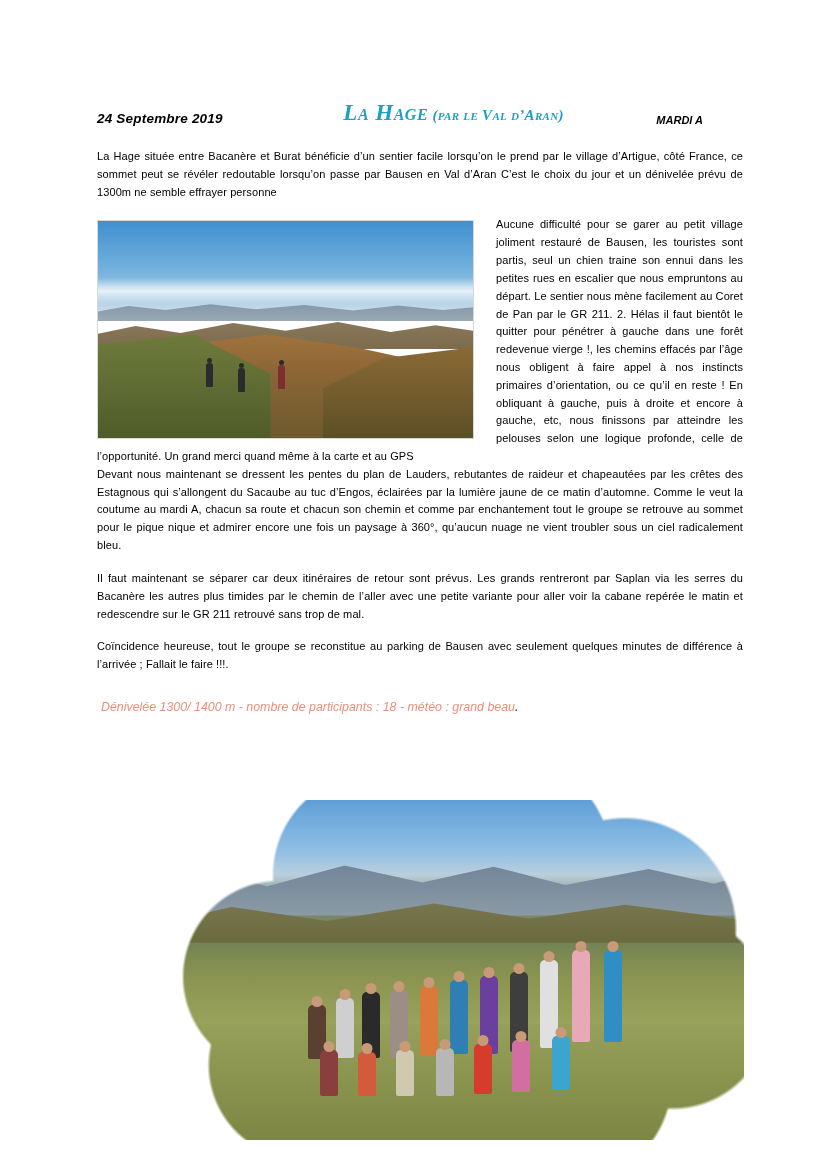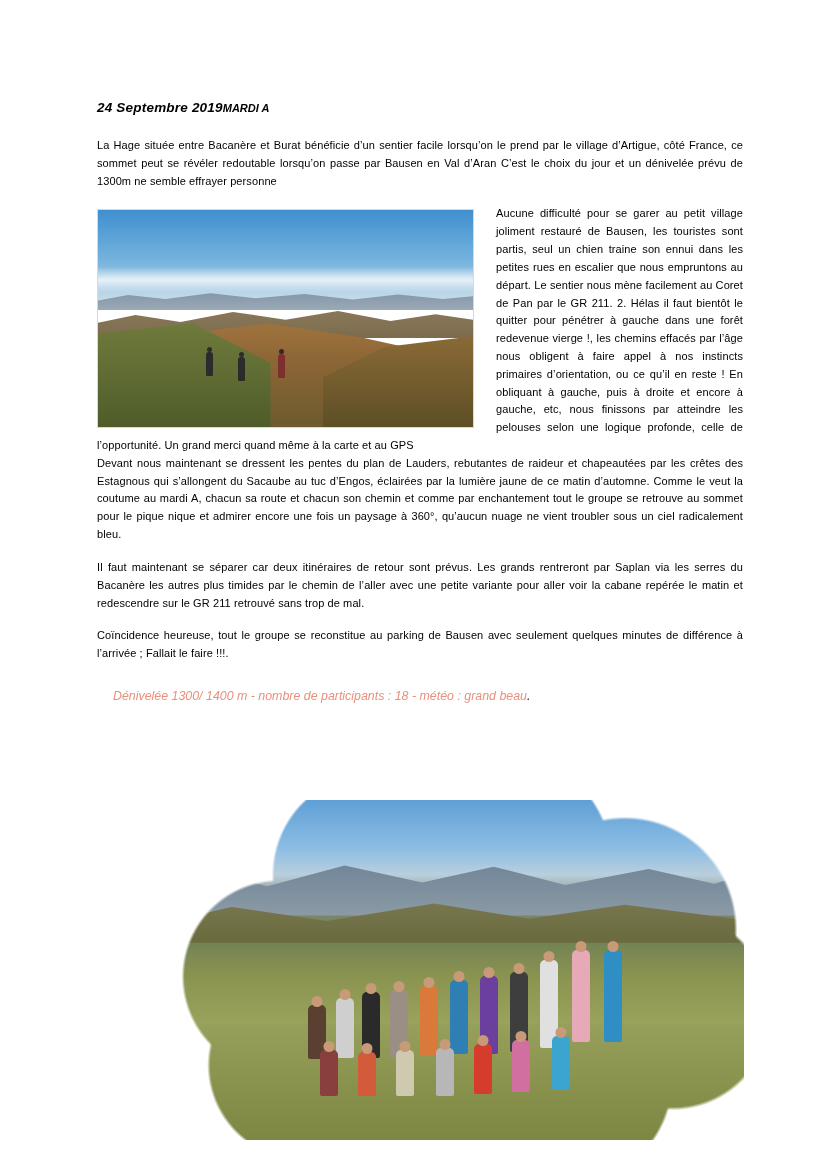--- a/index.html
+++ b/index.html
@@ -24,21 +24,21 @@
   .content {
     position: absolute;
     left: 97px;
     top: 100px;
     width: 646px;
   }
 
   
   .header {
     display: flex;
-    align-items: center;
+    align-items: flex-end;
     width: 100%;
     margin-bottom: 22px;
   }
   .hdr-date {
     font-style: italic;
     font-weight: bold;
     font-size: 13.5px;
     letter-spacing: 0.2px;
     white-space: nowrap;
   }
@@ -96,21 +96,21 @@
     border: 1px solid #d8d8d8;
     box-sizing: border-box;
     position: relative;
     overflow: hidden;
   }
 
   .caption {
     font-size: 12.4px;
     font-style: italic;
     color: #e8907c;
-    margin: 24px 0 0 16px;
+    margin: 24px 0 0 4px;
     line-height: 1.6;
   }
   .caption .tail { color: #000; font-style: italic; }
 
   
   .sky {
     position: absolute; left:0; top:0; width:100%; height:43%;
     background: linear-gradient(to bottom, #3f8fd0 0%, #77b4de 55%, #cfe0ea 100%);
   }
   .cloudband {
@@ -211,20 +211,24 @@
 </style>
 </head>
 <body>
 
 <div class="page">
 
   <div class="content">
 
     <div class="header">
       <div class="hdr-date">24 Septembre  2019</div>
+      <div class="hdr-title-wrap">
+        <span class="hdr-title">La Hage</span>
+        <span class="hdr-sub">(par le Val d’Aran)</span>
+      </div>
       <div class="hdr-right">MARDI  A</div>
     </div>
 
     <p class="body">La Hage située entre Bacanère et Burat  bénéficie d’un sentier facile lorsqu’on le prend par le village d’Artigue, côté France, ce sommet peut se révéler redoutable lorsqu’on passe par Bausen en Val d’Aran C’est le choix du jour et un dénivelée prévu de 1300m ne semble effrayer personne</p>
 
     <div class="float-wrap">
       <div class="photo-top">
         <div class="sky"></div>
         <div class="cloudband"></div>
         <div class="farridge"></div>

